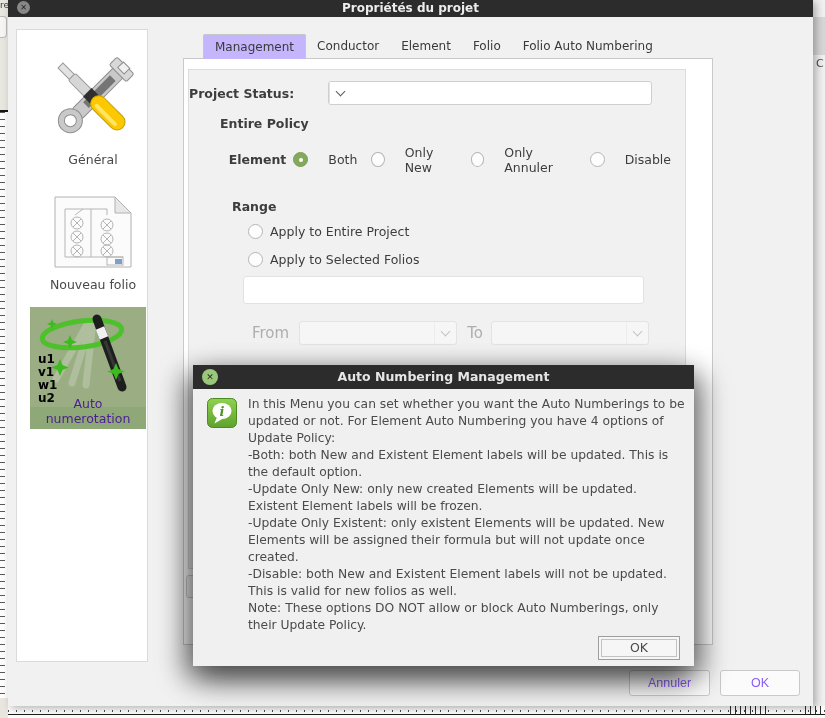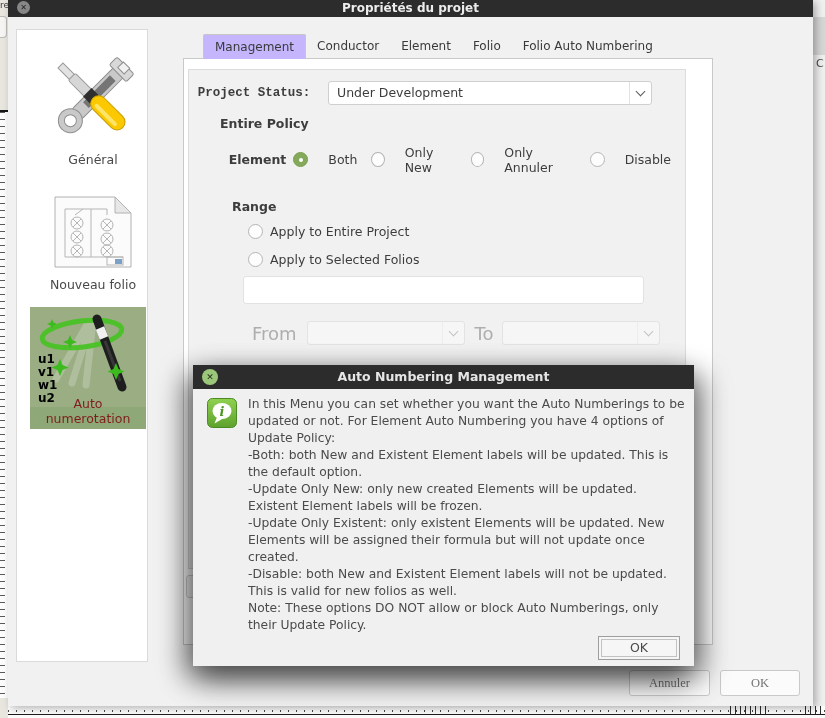--- a/index.html
+++ b/index.html
@@ -33,35 +33,35 @@
     background:#878787; color:#262626; font-size:8px; line-height:13px; text-align:center; font-weight:bold; cursor:default; }
 
   
   .sidebar { position:absolute; left:8px; top:29px; width:132px; height:633px; background:#ffffff; border:1px solid #dadada; }
   .side-item { position:absolute; left:0; width:152px; text-align:center; }
   .side-icon { display:block; margin:0 auto; }
   .side-label { display:block; margin-top:6px; font-size:12.5px; color:#494949; }
   .side-sel { position:absolute; left:13px; top:277px; width:116px; height:122px; background:#8fa877; }
   .side-sel .imgwrap { position:absolute; left:0; top:0; width:116px; height:100px; background:#9aad83; overflow:hidden; }
   .wand-text { position:absolute; left:8px; top:46px; font-size:12px; font-weight:bold; color:#000000; line-height:13px; white-space:pre-line; }
-  .side-sel .side-label-sel { position:absolute; left:0; bottom:3px; width:100%; text-align:center; font-size:12.5px; color:#7f1d1d; }
+  .side-sel .side-label-sel { position:absolute; left:0; bottom:3px; width:100%; text-align:center; font-size:12.5px; color:#4c1d95; }
 
   
   .tabbar { position:absolute; left:167px; top:34px; height:25px; display:flex; z-index:3; }
   .tab { padding:0 11px; line-height:25px; font-size:12px; color:#3a3a3a; cursor:default; }
   .tab.active { background:#c4b5fd; border:1px solid #c6c6c6; border-bottom:none; border-radius:2px 2px 0 0; line-height:24px;margin-left:28px; }
 
   .tab-panel { position:absolute; left:175px; top:58px; width:530px; height:587px; background:#ffffff; border:1px solid #c9c9c9; z-index:2; }
   .groupbox { position:absolute; left:4px; top:10px; width:498px; height:500px; background:#f1f1f1; border:1px solid #dcdcdc; }
 
   .blabel { font-weight:bold; font-size:12.5px; color:#3d3d3d; }
   .rlabel { font-size:12.5px; color:#3d3d3d; }
 
   .row-status { position:absolute; left:0; top:11px; width:100%; height:24px; display:flex; align-items:center; }
-  .row-status .blabel { width:130px; text-align:center; margin-right:9px;font-family:Liberation Mono, monospace; }
+  .row-status .blabel { width:130px; text-align:left; margin-right:9px; }
   .combo { background:#fff; border:1px solid #cfcfcf; border-radius:3px; display:flex; align-items:stretch; height:24px; }
   .combo .val { flex:1; padding-left:8px; font-size:12.5px; color:#3c3c3c; line-height:22px; overflow:hidden; white-space:nowrap; }
   .combo .dd { width:22px; border-left:1px solid #e2e2e2; display:flex; align-items:center; justify-content:center; }
   .chev { width:7px; height:7px; border-right:1.6px solid #5a5a5a; border-bottom:1.6px solid #5a5a5a; transform:rotate(45deg); margin-top:-3px; }
   .combo.disabled { background:#f6f6f6; border-color:#e3e3e3; }
   .combo.disabled .dd { border-left-color:#ededed; }
   .combo.disabled .chev { border-color:#c3c3c3; }
   .combo-status { width:324px; }
 
   .lbl-updatepolicy { position:absolute; left:31px; top:46px; }
@@ -74,31 +74,31 @@
   .radio.sel::after { content:""; position:absolute; left:4.5px; top:4.5px; width:4px; height:4px; border-radius:50%; background:#fff; }
 
   .lbl-range { position:absolute; left:43px; top:129px; }
   .row-range1 { position:absolute; left:59px; top:152px; height:19px; display:flex; align-items:center; }
   .row-range2 { position:absolute; left:59px; top:180px; height:19px; display:flex; align-items:center; }
   .row-range1 .rlabel, .row-range2 .rlabel { margin-left:7px; }
 
   .folio-input { position:absolute; left:54px; top:206px; width:401px; height:28px; background:#fff;
     border:1px solid #e2e2e2; border-radius:3px; font-family:"DejaVu Sans",sans-serif; font-size:12.5px; color:#3c3c3c; padding:0 8px; }
   .row-fromto { position:absolute; left:0; top:251px; width:100%; height:24px; display:flex; align-items:center; }
-  .dlabel { font-size:18px; color:#aeaeae;text-align:center; }
+  .dlabel { font-size:15px; color:#aeaeae;text-align:center; }
   .lbl-from { margin-left:63px; }
   .combo-from { width:158px; margin-left:10px; }
   .lbl-to { margin-left:10px; }
   .combo-to { width:158px; margin-left:8px; }
 
   .partial-button { position:absolute; left:178px; top:575px; width:70px; height:23px; background:#f6f6f6;
     border:1px solid #cfcfcf; border-radius:3px; z-index:2; }
 
   .footer-btn { position:absolute; top:670px; height:26px; background:#fbfbfb; border:1px solid #c9c9c9; border-radius:3px;
-    font-family:Liberation Serif, serif; font-size:12.5px; color:#737373; }
+    font-family:Liberation Sans, sans-serif; font-size:12.5px; color:#8b5cf6; }
   .btn-annuler { left:621px; width:81px; }
   .btn-ok-main { left:712px; width:80px; }
 
   
   .modal { position:absolute; left:193px; top:365px; width:501px; height:301px; background:#f0f0f0; z-index:50;
     box-shadow:-9px 10px 26px rgba(0,0,0,.40), 9px 10px 26px rgba(0,0,0,.35), 0 14px 30px rgba(0,0,0,.30); }
   .modal-titlebar { position:absolute; left:0; top:0; width:100%; height:24px; background:#2c2c2c; }
   .modal-titlebar .title { color:#e6e6e6; font-weight:bold; font-size:12.5px; text-align:center; line-height:24px; }
   .close-modal { position:absolute; left:9px; top:4px; width:16px; height:16px; border-radius:50%;
     background:#9ac779; color:#27321c; font-size:9px; line-height:16px; text-align:center; font-weight:bold; cursor:default; }
@@ -219,21 +219,20 @@
       <div class="tab">Folio</div>
       <div class="tab">Folio Auto Numbering</div>
     </div>
 
     <div class="tab-panel">
       <div class="groupbox">
 
         <div class="row-status">
           <span class="blabel">Project Status:</span>
           <div class="combo combo-status">
-            <span class="val">Under Development</span>
             <span class="dd">
                 <span class="chev"></span>
               </span>
           </div>
         </div>
 
         <span class="blabel lbl-updatepolicy">Entire Policy</span>
 
         <div class="row-element">
           <span class="blabel">Element</span>

